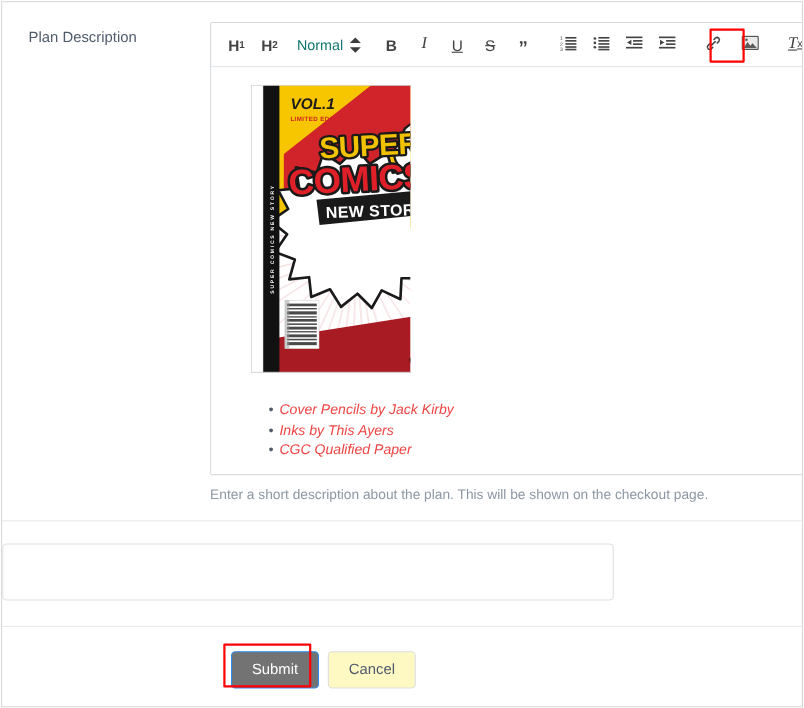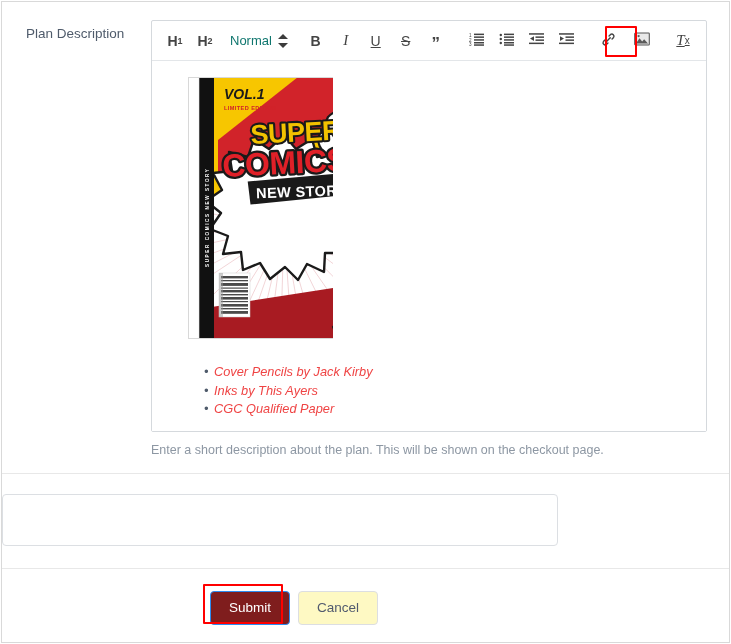--- a/index.html
+++ b/index.html
@@ -23,21 +23,21 @@
     border: 1px solid #d9d9d9;
     overflow: hidden;
   }
 
   
   .form-row {
     display: flex;
     align-items: flex-start;
     position: relative;
   }
-  .row-desc { padding: 18px 10px 14px 0; }
+  .row-desc { padding: 18px 10px 14px 0; gap: 40px; }
   .row-meta { padding: 20px 10px 18px 0; }
 
   .field-label {
     width: 149px;
     padding-left: 24px;
     padding-top: 4px;
     font-size: 13.5px;
     line-height: 19px;
     color: #4f5b6b;
     flex: 0 0 149px;
@@ -207,21 +207,21 @@
   }
   .btn {
     font-family: "Liberation Sans", sans-serif;
     font-size: 13.5px;
     line-height: 1;
     padding: 9px 18px 10px 18px;
     border-radius: 4px;
     cursor: pointer;
   }
   .btn-primary {
-    background: #7f1d1d;
+    background: #737373;
     border: 1px solid #2d8cf0;
     color: #ffffff;
   }
   .btn-default {
     background: #fef9c3;
     border: 1px solid #dcdee2;
     color: #515a6e;
   }
   .hl-submit {
     left: -7px; top: -7px; width: 80px; height: 40px;

